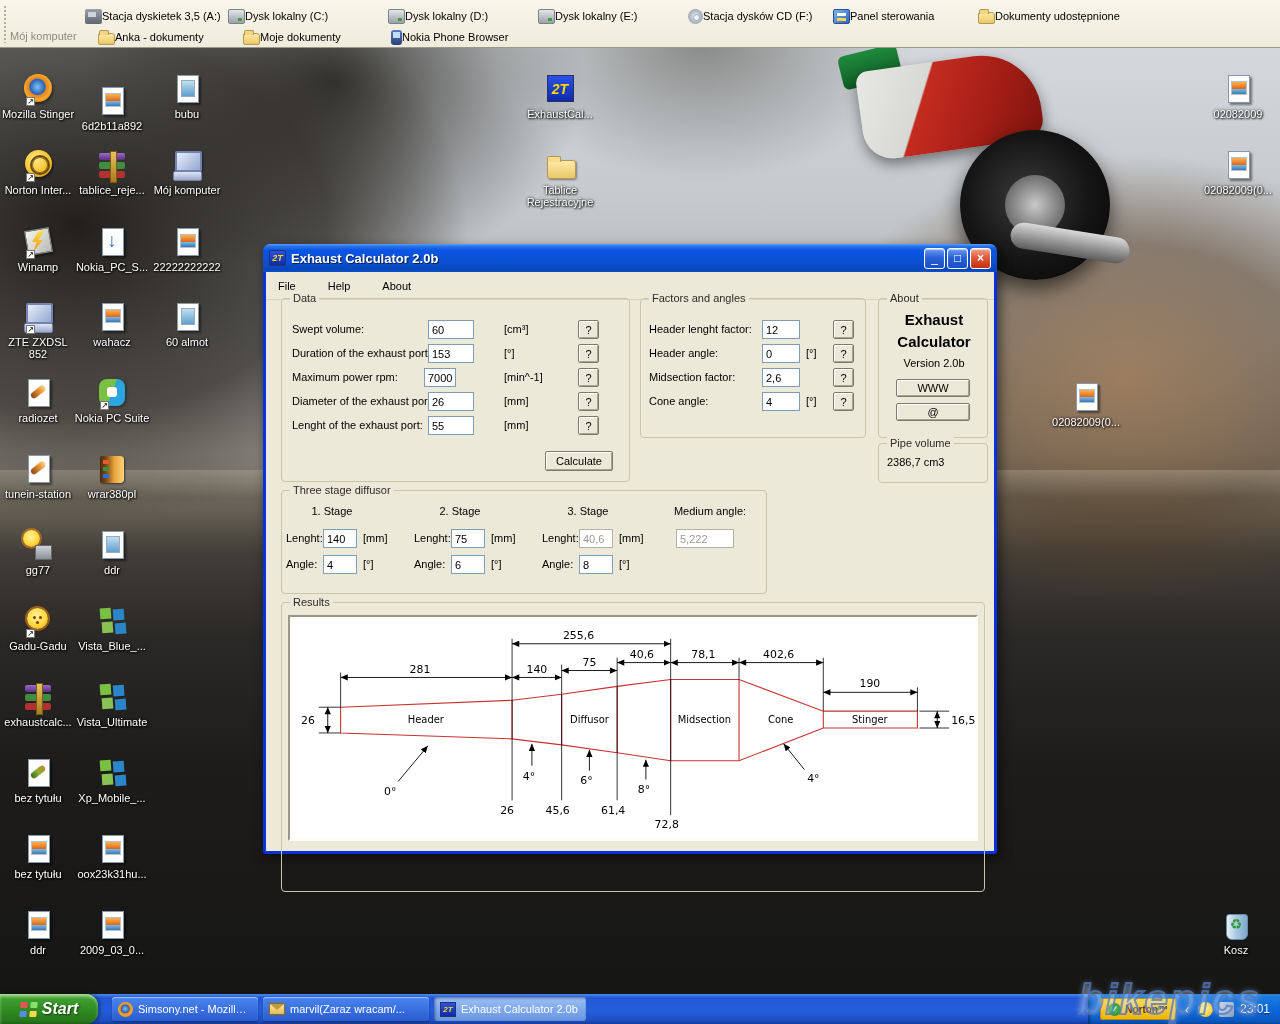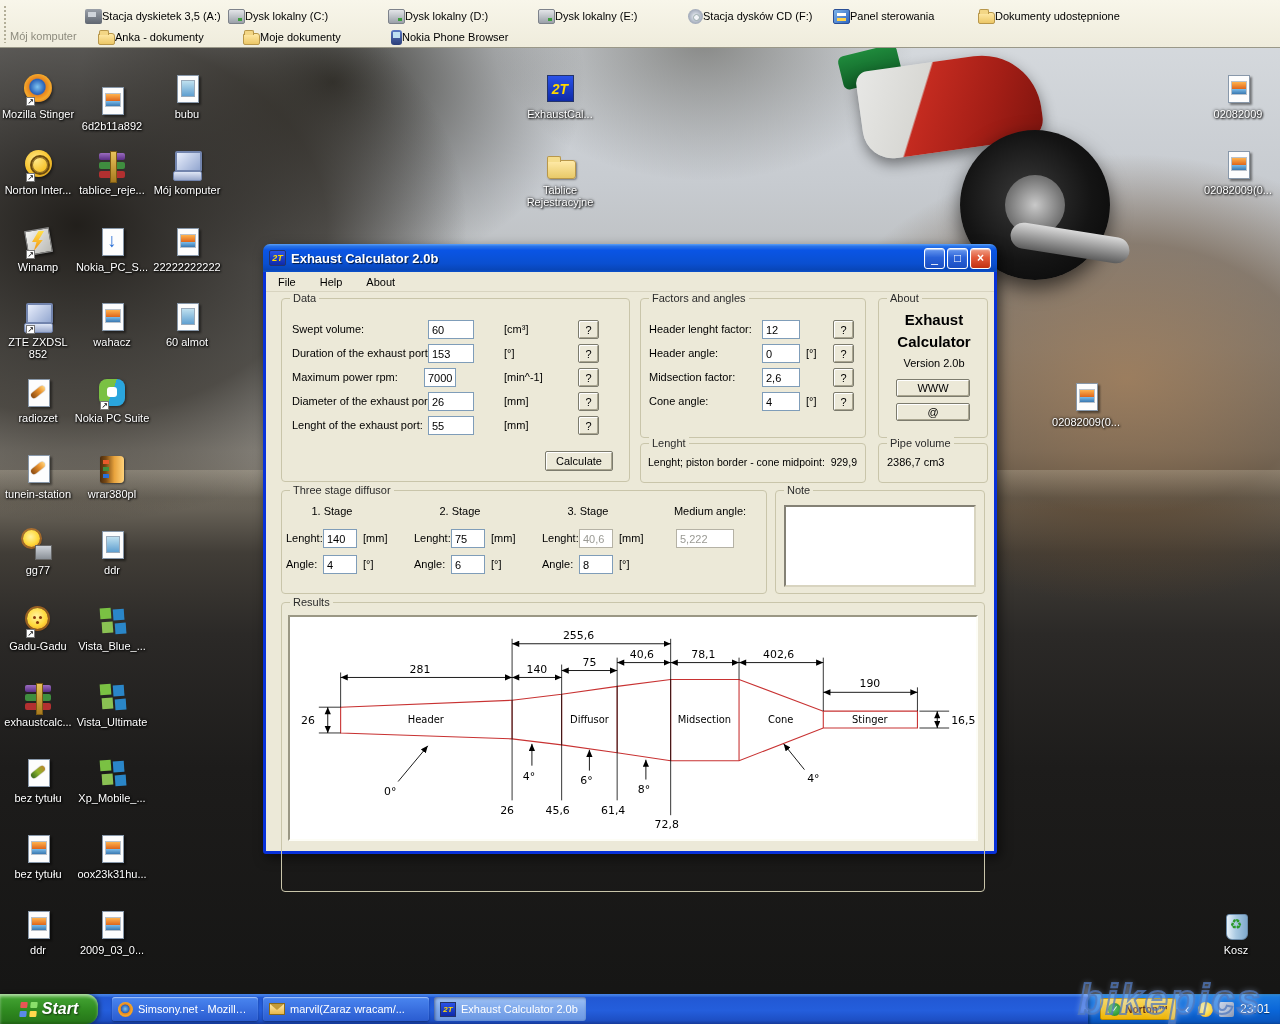--- a/index.html
+++ b/index.html
@@ -139,22 +139,22 @@
     display:flex; align-items:center; padding:0 6px; }
   .titlebar .t2badge { width:17px; height:16px; font-size:9px; border-radius:2px; }
   .title-text { color:#fff; font-weight:bold; font-size:13px; margin-left:5px; text-shadow:1px 1px 1px rgba(0,0,0,.7); flex:1; }
   .winbtns { display:flex; gap:2px; }
   .wbtn { width:21px; height:21px; border-radius:3px; border:1px solid #fff; color:#fff; font-size:12px; line-height:19px; text-align:center;
     background:linear-gradient(180deg,#6a9af0 0%,#2a62d8 45%,#1a4ec2 100%); box-shadow:inset 0 1px 1px rgba(255,255,255,.6); cursor:pointer; }
   .wbtn.close { background:linear-gradient(180deg,#f0a088 0%,#e25a3a 45%,#c23010 100%); font-weight:bold; }
   .winframe { position:absolute; left:0; top:28px; right:0; bottom:0; background:#0831d9; border-radius:0 0 3px 3px;
     padding:0 3px 3px 3px; }
   .wininner { width:100%; height:100%; background:#ece9d8; position:relative; }
-  .menubar { position:absolute; left:0; top:0; right:0; height:20px; background:#ece9d8; border-bottom:1px solid #d8d4c0;
-    display:flex; align-items:center; gap:8px; padding-left:4px; }
+  .menubar { position:absolute; left:0; top:0; right:0; height:28px; background:#ece9d8; border-bottom:1px solid #d8d4c0;
+    display:flex; align-items:center; gap:16px; padding-left:4px; }
   .menu-item { padding:2px 8px; cursor:pointer; }
   .client { position:absolute; left:0; top:20px; right:0; bottom:0; }
 
   .group { position:absolute; border:1px solid #c9c5aa; border-radius:4px; }
   .gtitle { position:absolute; top:-7px; left:8px; background:#ece9d8; padding:0 3px; color:#2b2b2b; }
   .flabel { position:absolute; height:14px; white-space:nowrap; }
   .tin { position:absolute; height:19px; background:#fff; border:1px solid #7f9db9; font-family:inherit; font-size:11px;
     padding:1px 3px; color:#000; }
   .tin:disabled { color:#9a9a94; background:#fff; border-color:#b5b2a5; }
   .xbtn { position:absolute; background:#ece9d8; border:1px solid #7c7b6d; border-radius:2px; font-family:inherit; font-size:11px;
@@ -478,24 +478,20 @@
 
         <div class="group" style="left:612px;top:6px;width:110px;height:140px;">
           <span class="gtitle">About</span>
           <div class="plain-text" style="left:0;top:12px;width:110px;text-align:center;font-weight:bold;font-size:15px;">Exhaust</div>
           <div class="plain-text" style="left:0;top:34px;width:110px;text-align:center;font-weight:bold;font-size:15px;">Calculator</div>
           <div class="plain-text" style="left:0;top:58px;width:110px;text-align:center;">Version 2.0b</div>
           <button class="xbtn" style="left:17px;top:80px;width:74px;height:18px;">WWW</button>
           <button class="xbtn" style="left:17px;top:104px;width:74px;height:18px;">@</button>
         </div>
 
-        <div class="group" style="left:374px;top:151px;width:226px;height:40px;">
-          <span class="gtitle">Lenght</span>
-          <div class="plain-text" style="left:7px;top:12px;font-size:10.5px;">Lenght; piston border - cone midpoint:  929,9</div>
-        </div>
 
         <div class="group" style="left:612px;top:151px;width:110px;height:40px;">
           <span class="gtitle">Pipe volume</span>
           <div class="plain-text" style="left:8px;top:12px;">2386,7 cm3</div>
         </div>
 
         <div class="group" style="left:15px;top:198px;width:486px;height:104px;">
           <span class="gtitle">Three stage diffusor</span>
           <div class="plain-text" style="left:10px;top:14px;width:80px;text-align:center;">1. Stage</div>
           <div class="plain-text" style="left:138px;top:14px;width:80px;text-align:center;">2. Stage</div>
@@ -517,24 +513,20 @@
           <input class="tin" style="left: 41px; top: 64px; width: 34px;" value="4">
           <span class="flabel" style="left:81px;top:67px;">[°]</span>
           <span class="flabel" style="left:132px;top:67px;">Angle:</span>
           <input class="tin" style="left: 169px; top: 64px; width: 34px;" value="6">
           <span class="flabel" style="left:209px;top:67px;">[°]</span>
           <span class="flabel" style="left:260px;top:67px;">Angle:</span>
           <input class="tin" style="left: 297px; top: 64px; width: 34px;" value="8">
           <span class="flabel" style="left:337px;top:67px;">[°]</span>
         </div>
 
-        <div class="group" style="left:509px;top:198px;width:210px;height:104px;">
-          <span class="gtitle">Note</span>
-          <textarea class="note-area" style="left: 8px; top: 14px; width: 192px; height: 82px;"></textarea>
-        </div>
 
         <div class="group" style="left:15px;top:310px;width:704px;height:290px;">
           <span class="gtitle">Results</span>
           <div class="sunken-white" style="left:6px;top:12px;width:690px;height:226px;">
             <svg class="diagram" viewBox="0 0 690 224">
               <defs>
                 <marker id="ae" markerWidth="9" markerHeight="8" refX="8" refY="3.5" orient="auto">
                     <path d="M0,0L8,3.5L0,7Z" fill="#000"></path>
                   </marker>
                 <marker id="as" markerWidth="9" markerHeight="8" refX="0" refY="3.5" orient="auto">

